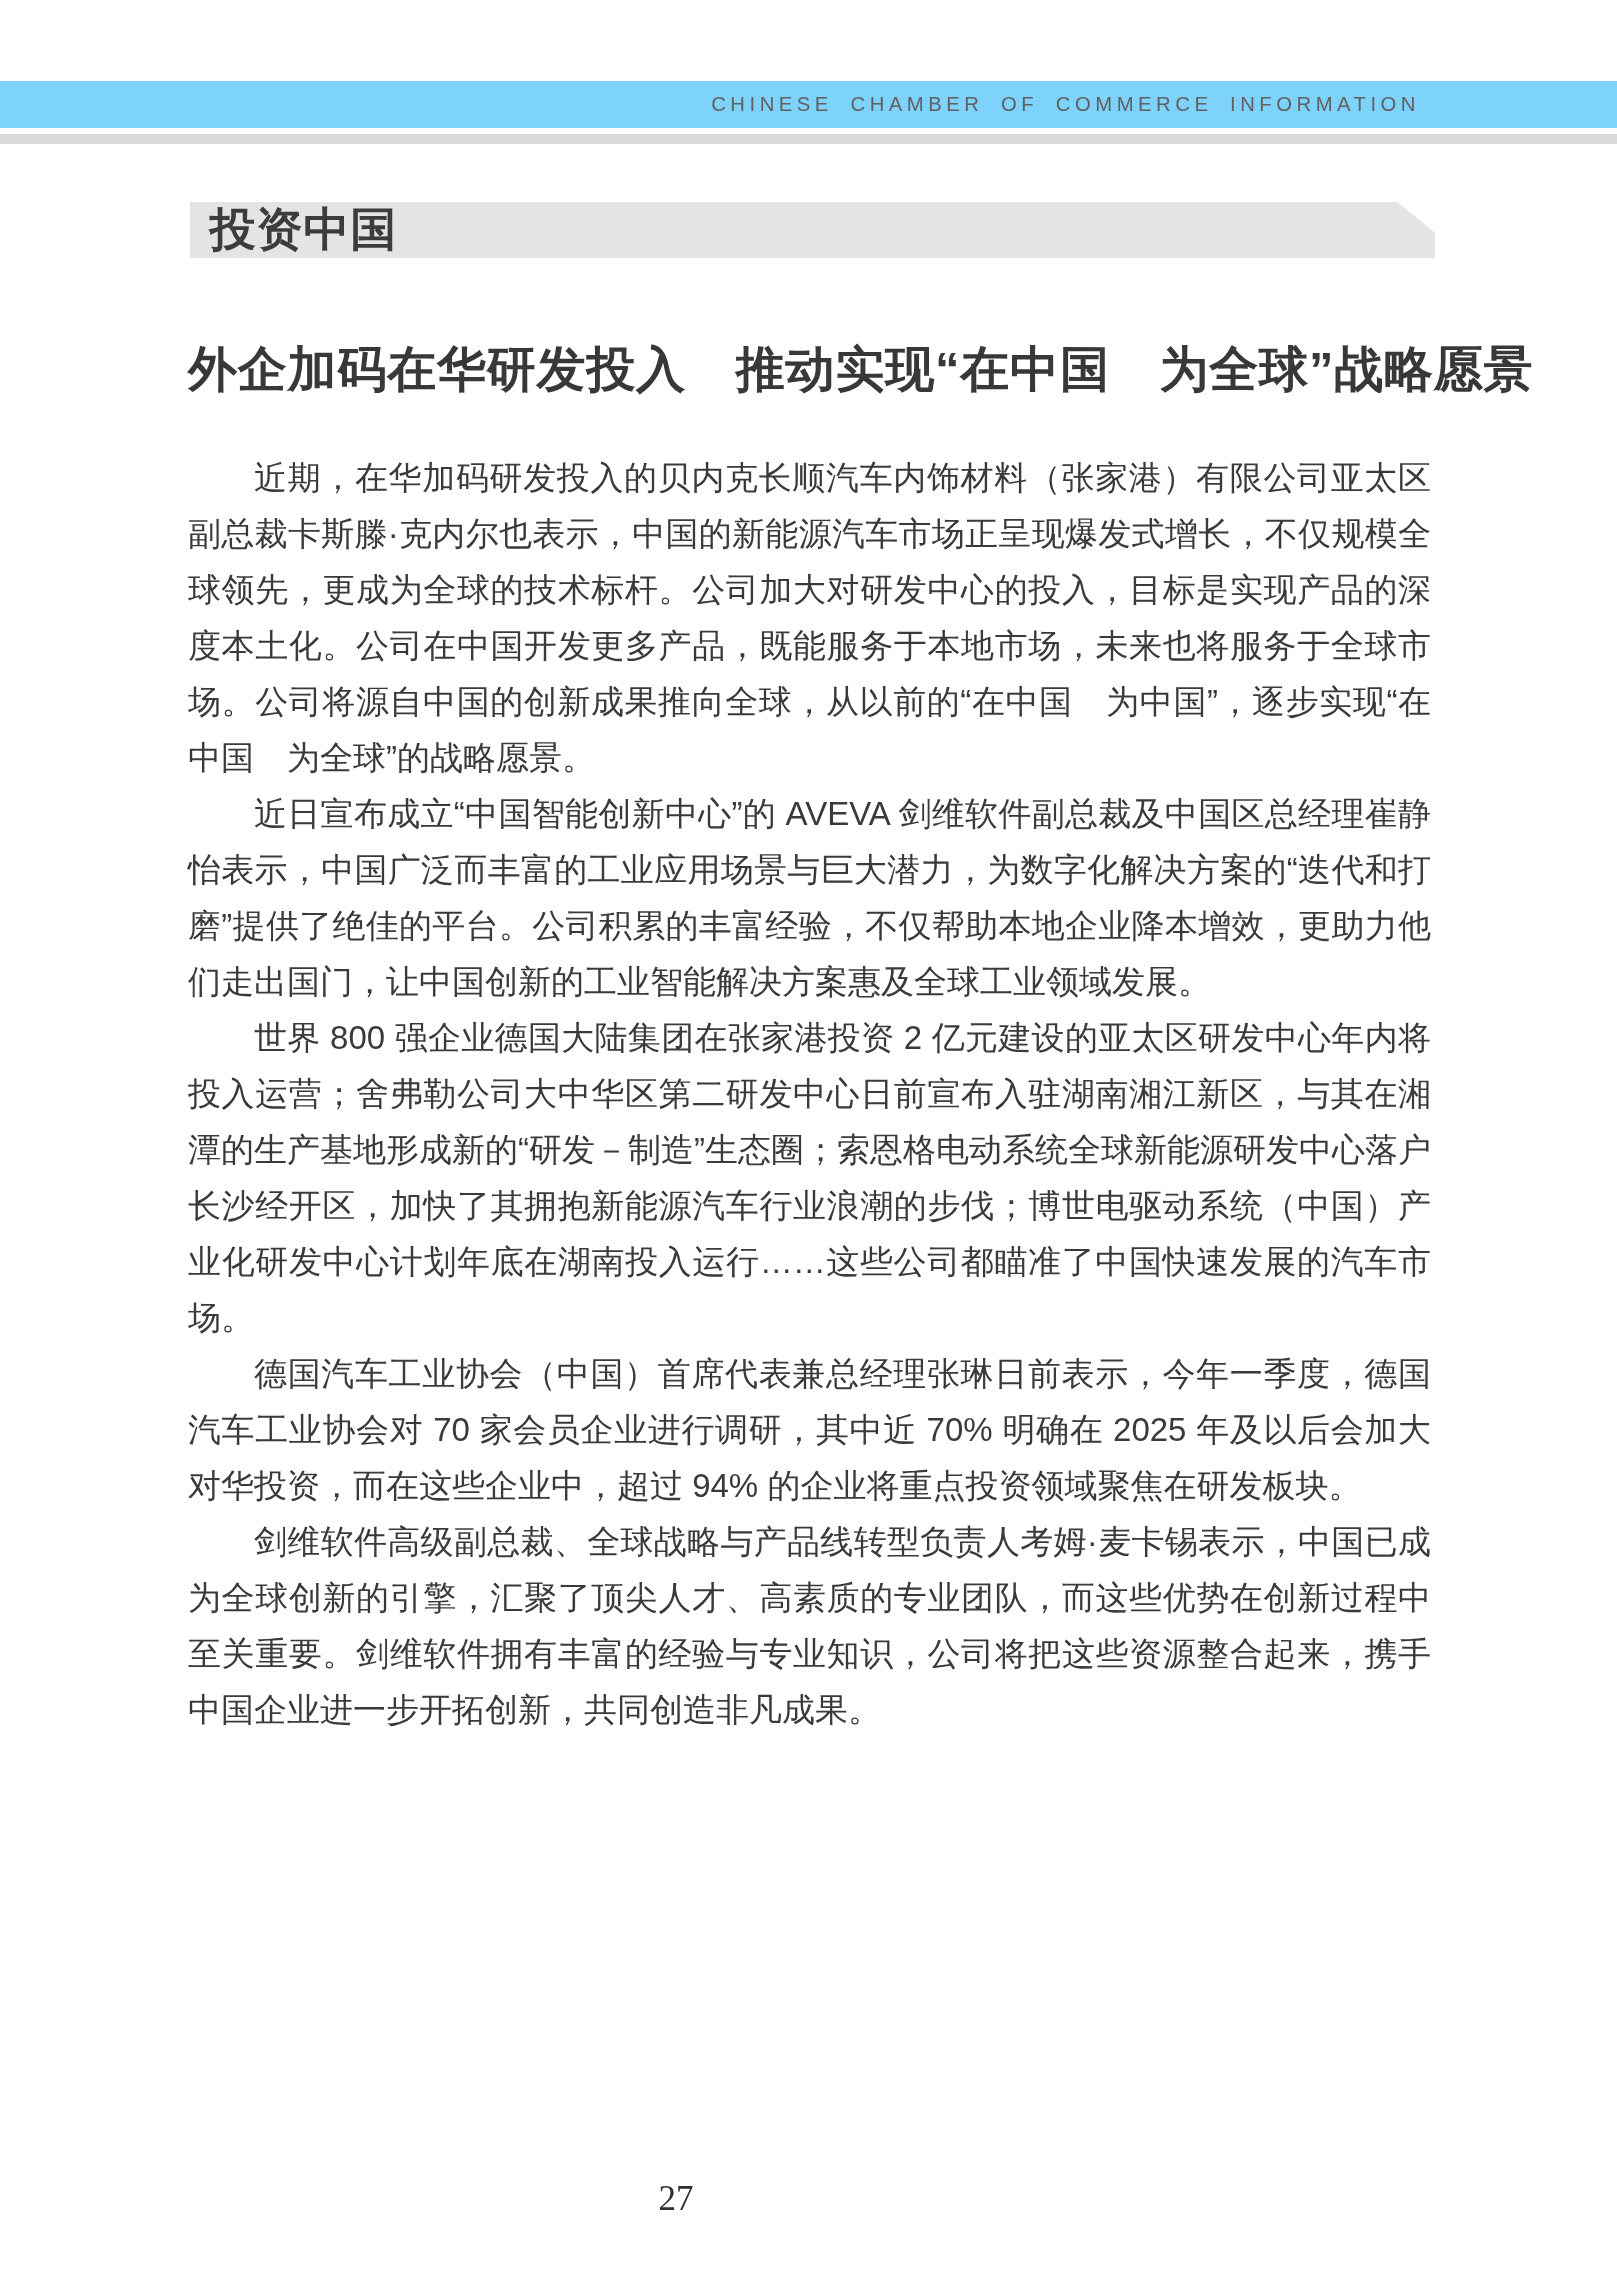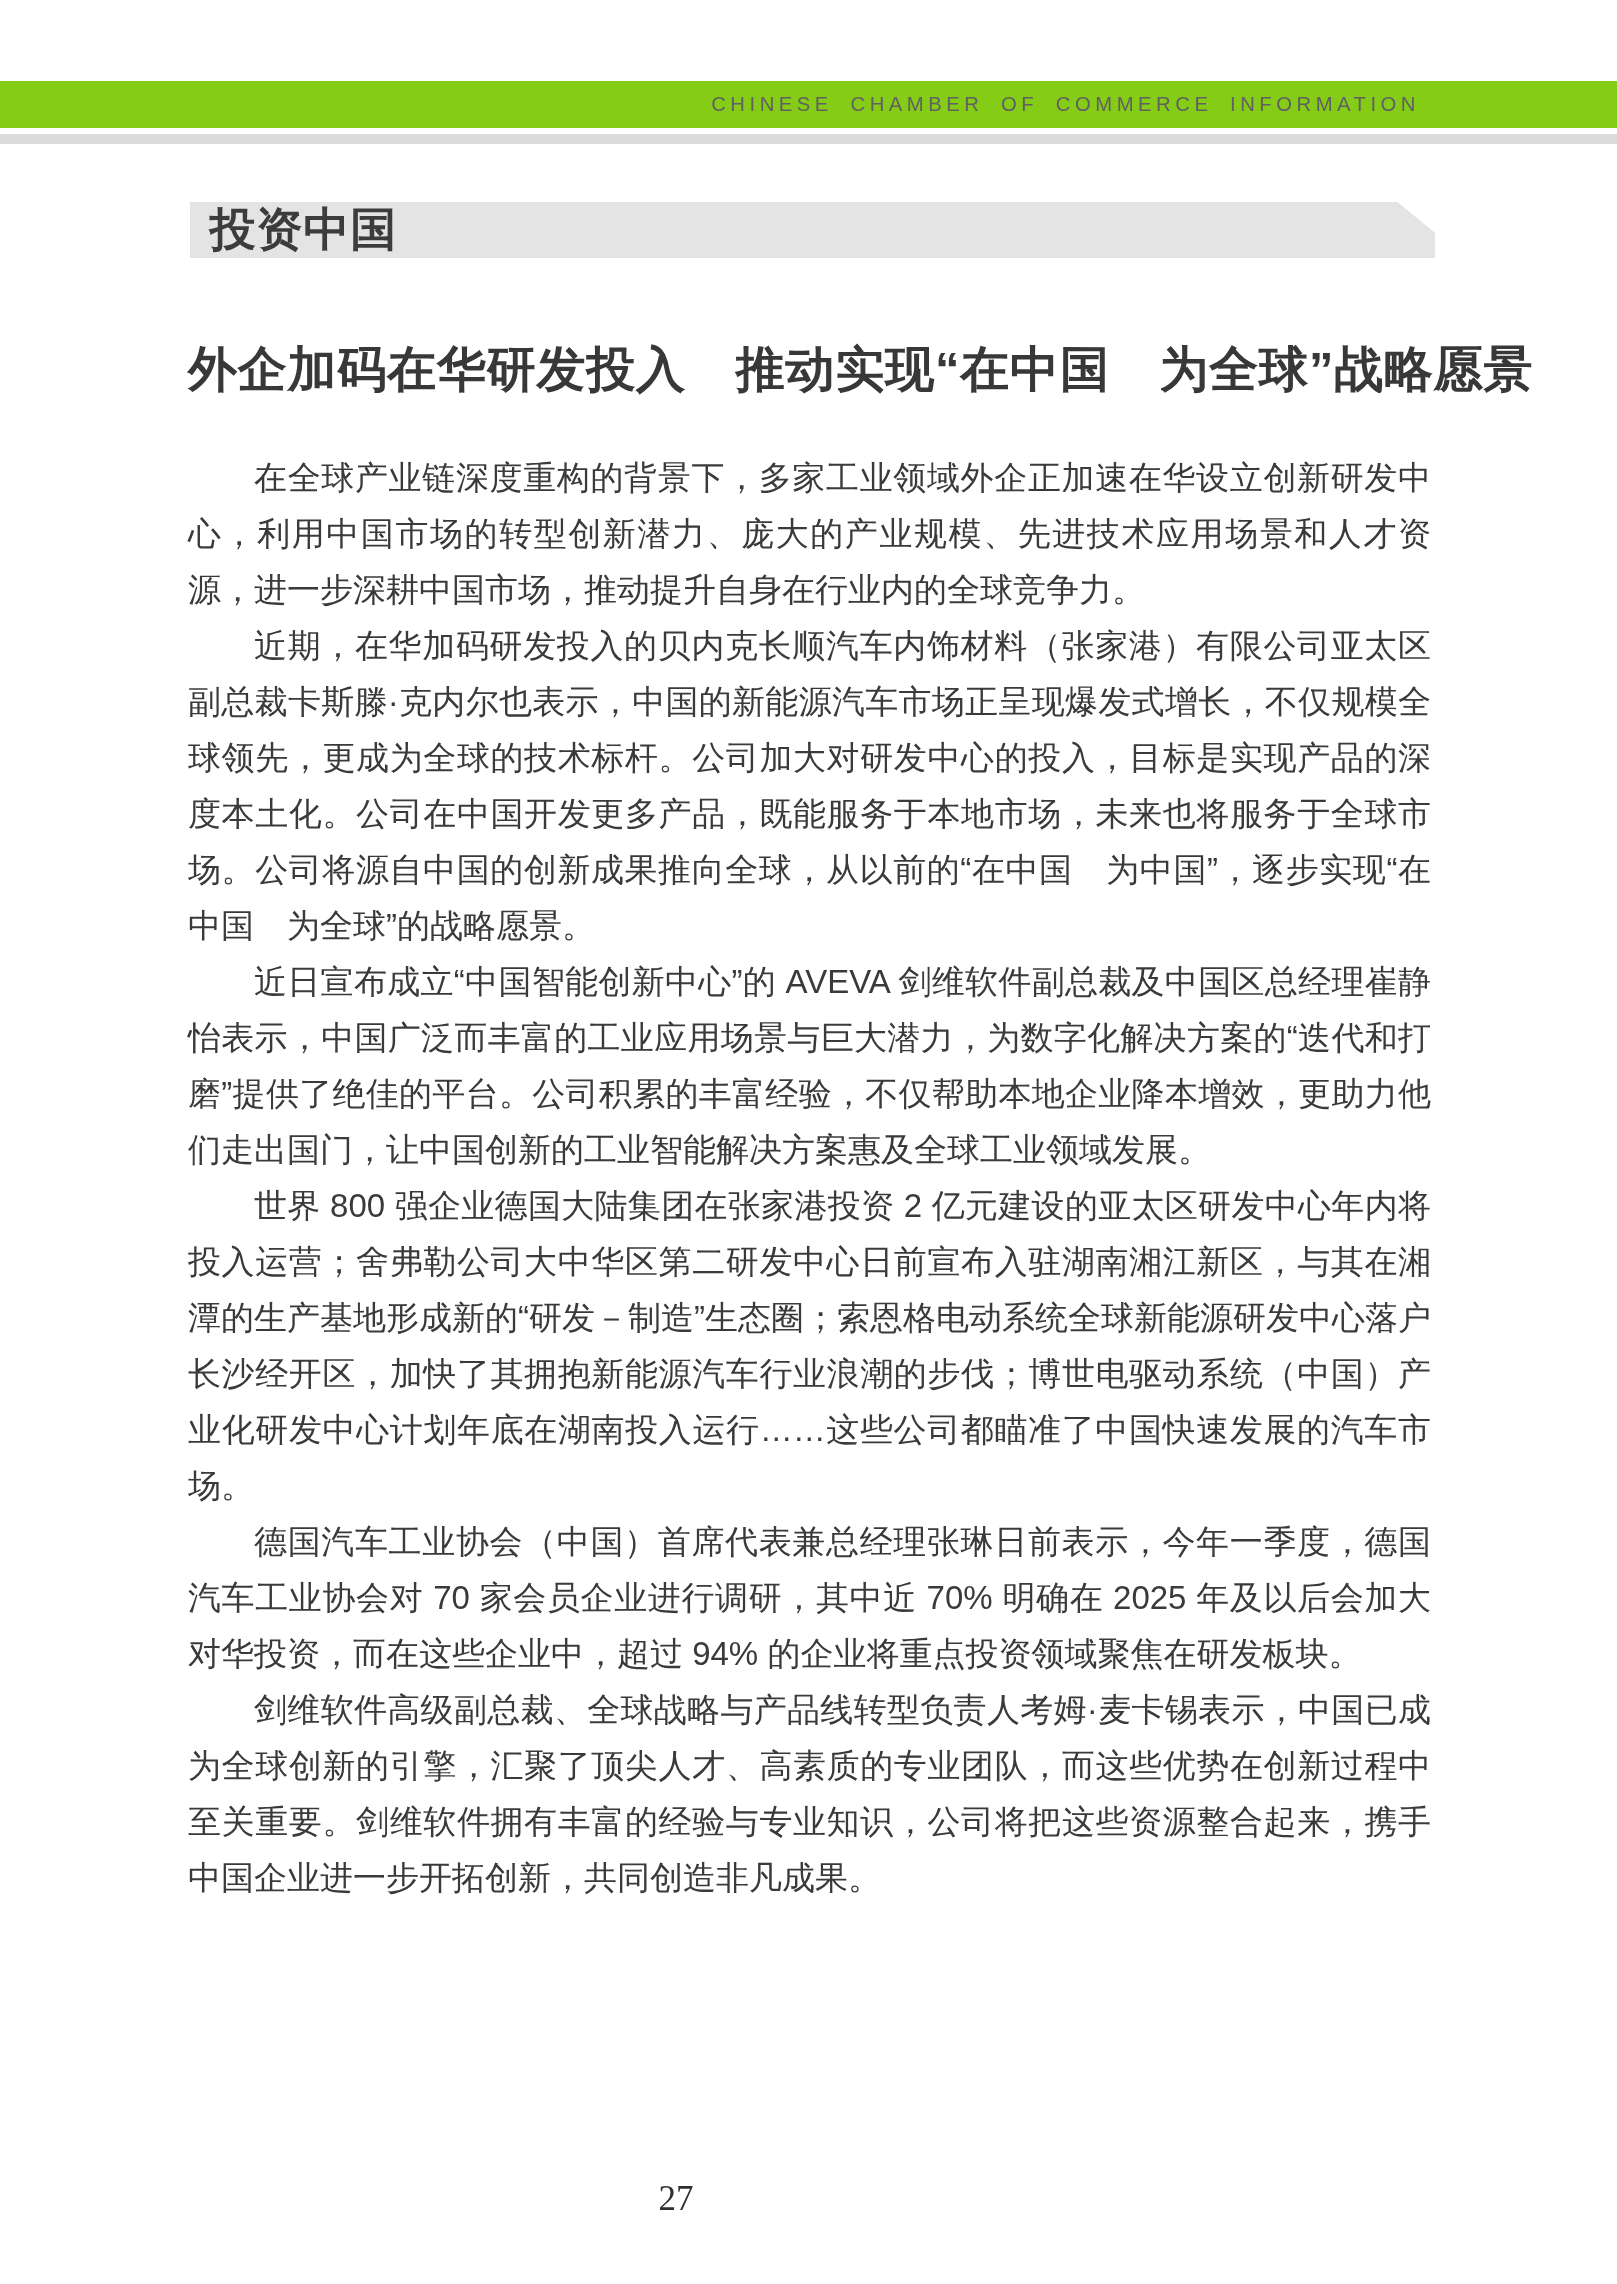--- a/index.html
+++ b/index.html
@@ -14,21 +14,21 @@
     background: #ffffff;
     overflow: hidden;
     font-family: "Liberation Sans", sans-serif;
   }
 
   
   .topbar {
     position: absolute;
     left: 0; top: 81px;
     width: 1617px; height: 47px;
-    background: #84cc16;
+    background: #7dd3fc;
     display: flex;
     align-items: center;
     justify-content: flex-end;
     padding-right: 197px;
     box-sizing: border-box;
   }
   .topbar-text {
     font-family: "Liberation Sans", sans-serif;
     font-size: 20.3px;
     letter-spacing: 4.5px;
@@ -129,21 +129,20 @@
 
   <div class="section-band">
     <div class="section-band-inner">
       <span class="section-label">投资中国</span>
     </div>
   </div>
 
   <h1 class="article-title">外企加码在华研发投入　推动实现“在中国　为全球”战略愿景</h1>
 
   <div class="article-body">
-    <p>在全球产业链深度重构的背景下，多家工业领域外企正加速在华设立创新研发中心，利用中国市场的转型创新潜力、庞大的产业规模、先进技术应用场景和人才资源，进一步深耕中国市场，推动提升自身在行业内的全球竞争力。</p>
     <p>近期，在华加码研发投入的贝内克长顺汽车内饰材料（张家港）有限公司亚太区副总裁卡斯滕·克内尔也表示，中国的新能源汽车市场正呈现爆发式增长，不仅规模全球领先，更成为全球的技术标杆。公司加大对研发中心的投入，目标是实现产品的深度本土化。公司在中国开发更多产品，既能服务于本地市场，未来也将服务于全球市场。公司将源自中国的创新成果推向全球，从以前的“在中国　为中国”，逐步实现“在中国　为全球”的战略愿景。</p>
     <p>近日宣布成立“中国智能创新中心”的 AVEVA 剑维软件副总裁及中国区总经理崔静怡表示，中国广泛而丰富的工业应用场景与巨大潜力，为数字化解决方案的“迭代和打磨”提供了绝佳的平台。公司积累的丰富经验，不仅帮助本地企业降本增效，更助力他们走出国门，让中国创新的工业智能解决方案惠及全球工业领域发展。</p>
     <p>世界 800 强企业德国大陆集团在张家港投资 2 亿元建设的亚太区研发中心年内将投入运营；舍弗勒公司大中华区第二研发中心日前宣布入驻湖南湘江新区，与其在湘潭的生产基地形成新的“研发－制造”生态圈；索恩格电动系统全球新能源研发中心落户长沙经开区，加快了其拥抱新能源汽车行业浪潮的步伐；博世电驱动系统（中国）产业化研发中心计划年底在湖南投入运行……这些公司都瞄准了中国快速发展的汽车市场。</p>
     <p>德国汽车工业协会（中国）首席代表兼总经理张琳日前表示，今年一季度，德国汽车工业协会对 70 家会员企业进行调研，其中近 70% 明确在 2025 年及以后会加大对华投资，而在这些企业中，超过 94% 的企业将重点投资领域聚焦在研发板块。</p>
     <p>剑维软件高级副总裁、全球战略与产品线转型负责人考姆·麦卡锡表示，中国已成为全球创新的引擎，汇聚了顶尖人才、高素质的专业团队，而这些优势在创新过程中至关重要。剑维软件拥有丰富的经验与专业知识，公司将把这些资源整合起来，携手中国企业进一步开拓创新，共同创造非凡成果。</p>
   </div>
 
   <div class="page-number">27</div>
 
 </div>

